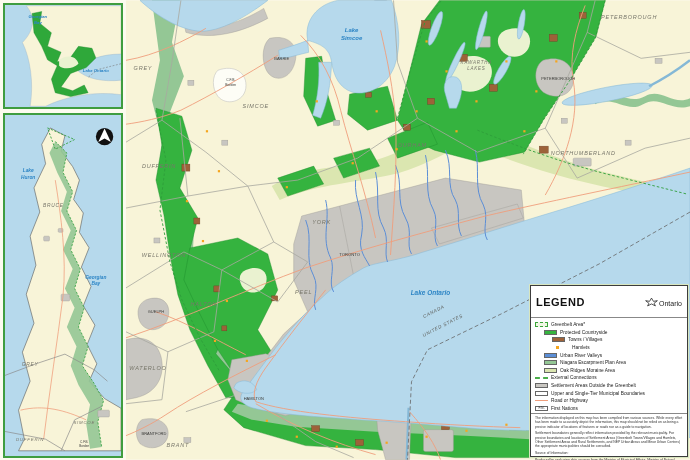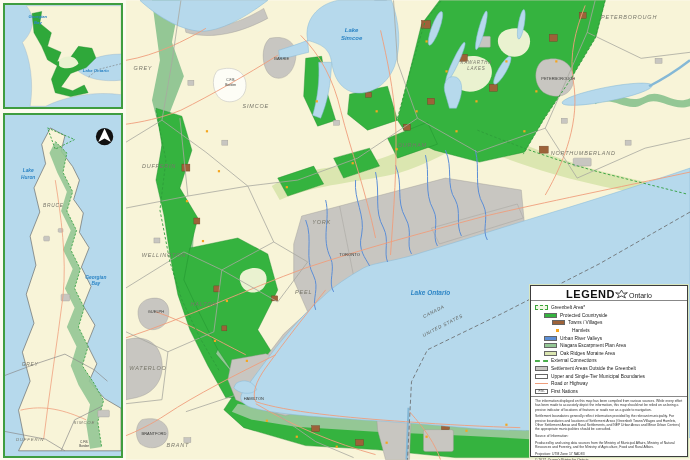--- a/index.html
+++ b/index.html
@@ -7,22 +7,22 @@
   #stage { position:relative; width:690px; height:460px; background:#fcfbef; overflow:hidden; }
   .inset { position:absolute; left:3px; border:2px solid #3f9d3f; background:#b6d9ec; }
   #inset-overview { top:3px; width:120px; height:106px; }
   #inset-escarpment { top:113px; width:120px; height:345px; }
   #main-map { position:absolute; left:126px; top:0; width:564px; height:460px; }
   svg { display:block; }
 
   
   #legend { position:absolute; left:530px; top:285px; width:158px; height:172px;
     background:#ffffff; border:1px solid #3c3c3c; box-shadow:0 0 0 1px #d8e6c0; }
-  .lg-head { display:flex; justify-content:center; align-items:center;
-    padding:2px 5px 1px 5px; border-bottom:1px solid #888; height:15px; }
+  .lg-head { display:flex; justify-content:space-between; align-items:center;
+    padding:2px 5px 1px 5px; border-bottom:1px solid #888; height:32px; }
   .lg-title { font-size:11px; font-weight:bold; letter-spacing:.5px; color:#111; }
   .lg-logo { display:flex; align-items:flex-end; gap:1px; }
   .lg-logo-text { font-size:7px; color:#222; }
   .lg-items { padding:3px 4px 1px 4px; }
   .lg-row { display:flex; align-items:center; gap:3px; height:7.6px; }
   .lg-label { font-size:4.8px; color:#222; white-space:nowrap; }
   .sw { width:13px; height:5px; border:0.5px solid #666; flex:0 0 auto; }
   .ind1 { margin-left:9px; } .ind2 { margin-left:17px; } .ind3 { margin-left:21px; }
   .sw-greenbelt { background:#f0f7e4; border:1px dashed #3aa53a; }
   .sw-hamlet { border:none; width:13px; display:flex; align-items:center; }

